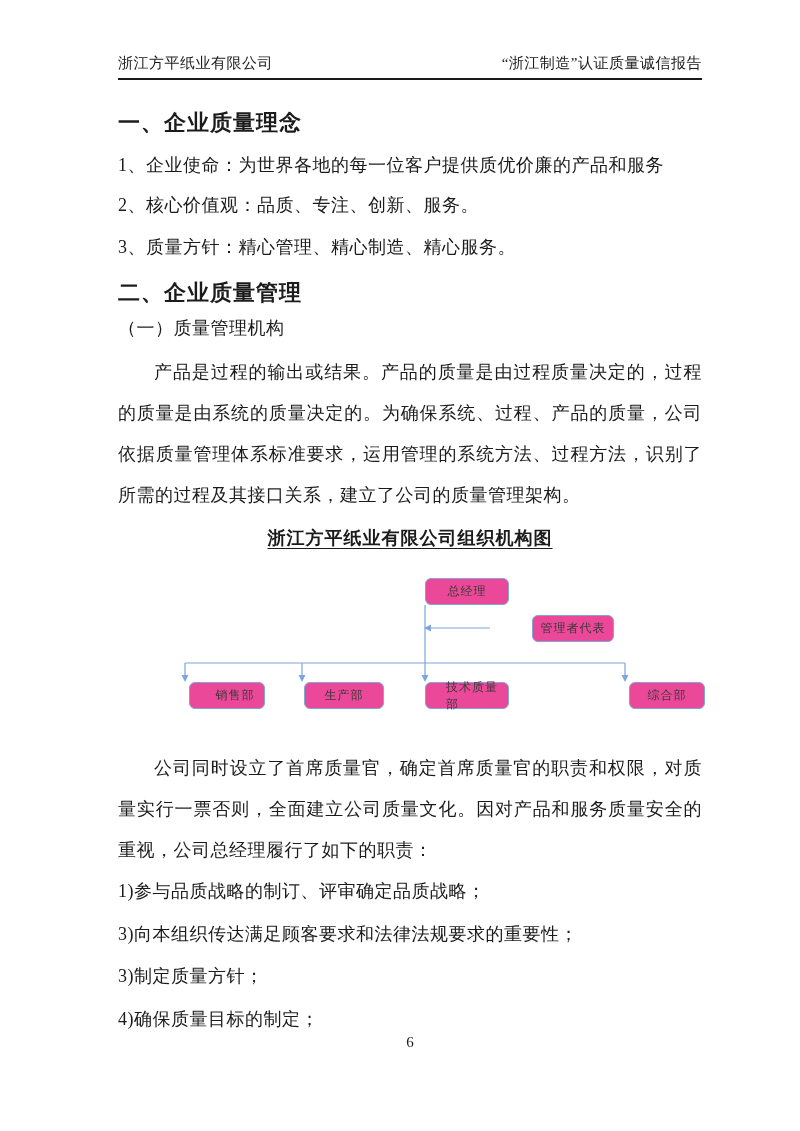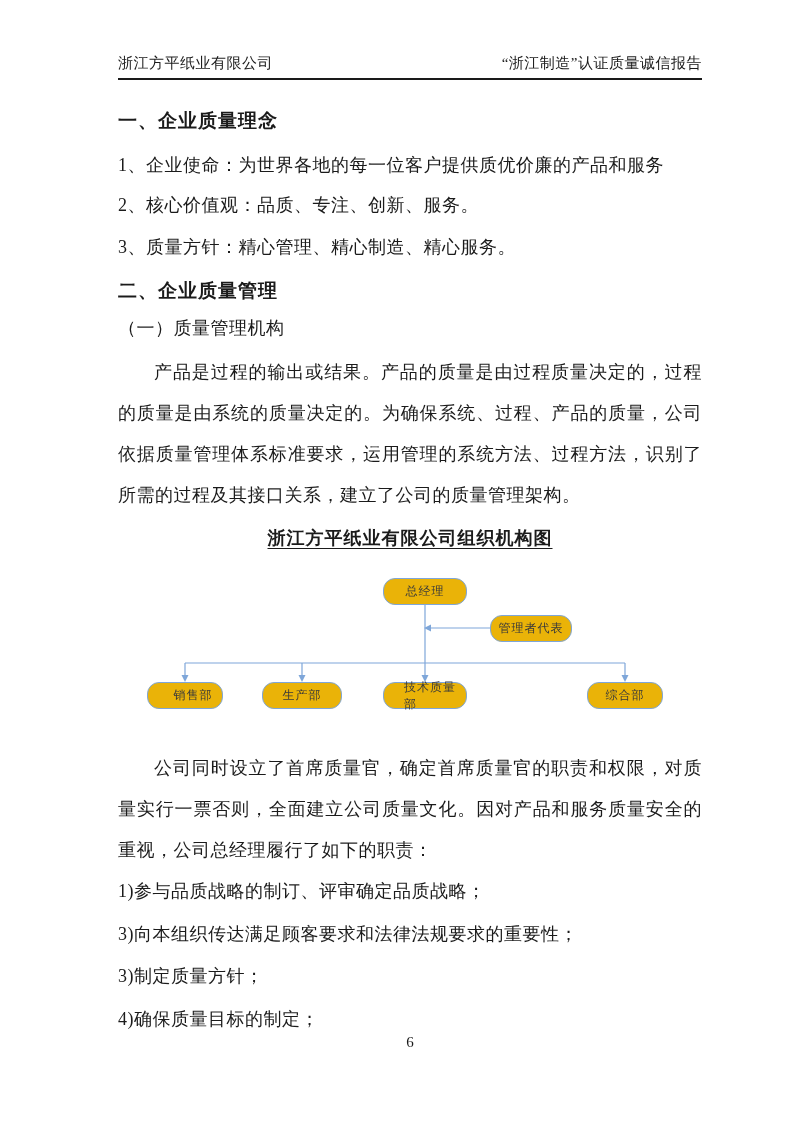--- a/index.html
+++ b/index.html
@@ -20,21 +20,21 @@
     display: flex; justify-content: space-between; align-items: flex-end;
     font-size: 15px; letter-spacing: 0.5px;
     border-bottom: 2px solid #1a1a1a;
     padding-bottom: 5px;
   }
   
   .sec-title {
     left: 118px;
     font-family: Liberation Sans, sans-serif;
     font-weight: 700;
-    font-size: 19px;
+    font-size: 22px;
     letter-spacing: 1px;
     margin: 0;
   }
   .body-line {
     left: 118px;
     font-size: 18px;
     letter-spacing: 0.5px;
     margin: 0;
     white-space: nowrap;
   }
@@ -58,28 +58,29 @@
     margin: 0;
   }
   .chart-title span { text-decoration: underline; text-underline-offset: 4px; }
   
   .org-chart { left: 0; top: 570px; width: 800px; height: 150px; }
   .org-chart svg { position: absolute; left: 0; top: 0; }
   .org-box {
     position: absolute;
     box-sizing: border-box;
     height: 27px;
-    background: #eab308;
+    background: #ec4899;
     border: 1.5px solid #7EA6D9;
-    border-radius: 12px;
+    border-radius: 6px;
     display: flex; align-items: center; justify-content: center;
     font-family: "Liberation Sans", sans-serif;
     font-size: 12px;
     color: #3a3a3a;
     letter-spacing: 1px;
+    margin-left: 42px;
   }
   .pagenum {
     left: 118px; width: 584px;
     text-align: center;
     font-size: 15px;
     margin: 0;
   }
 </style>
 </head>
 <body>

